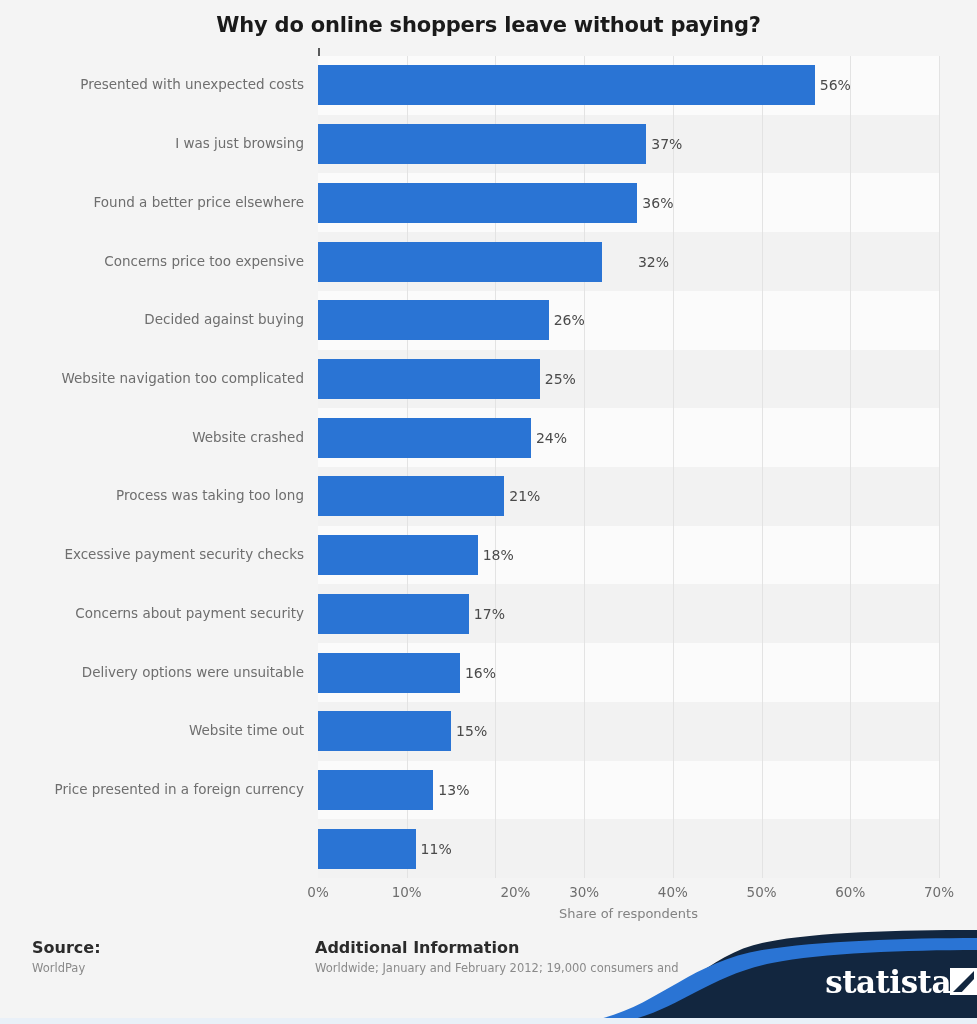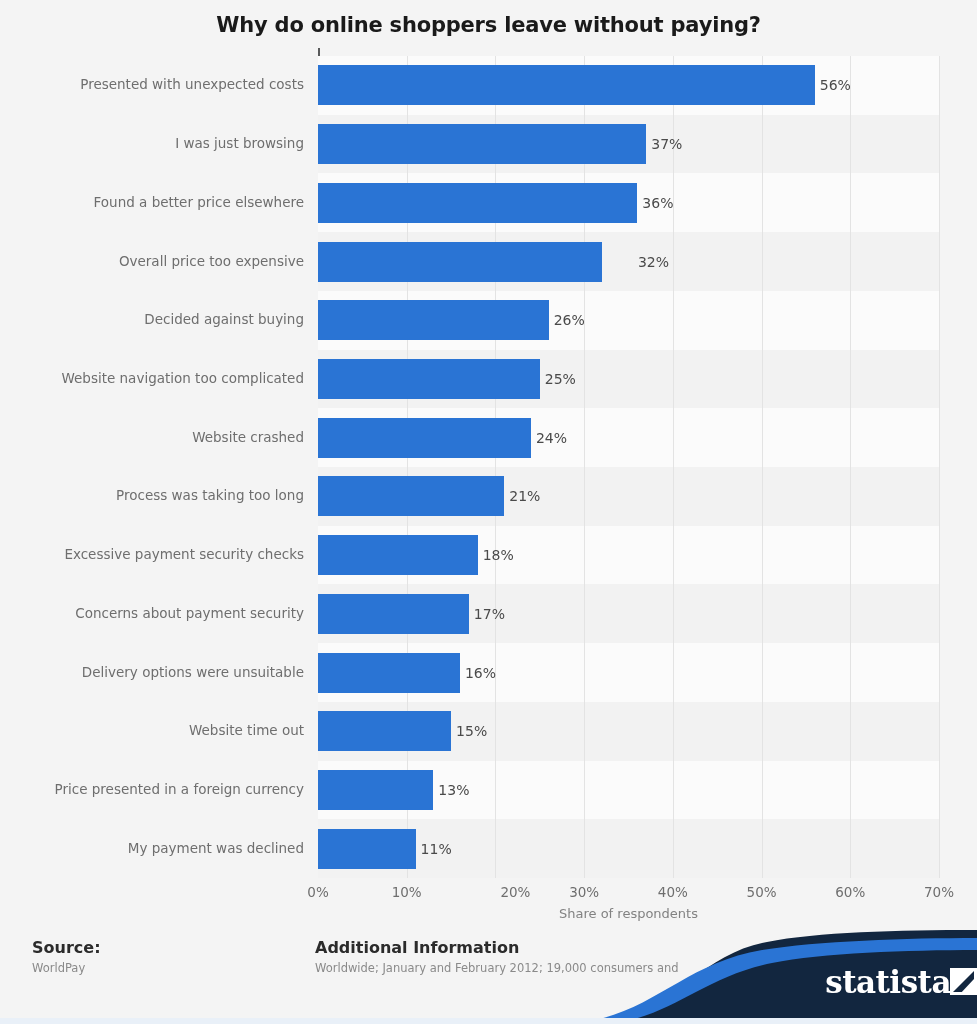--- a/index.html
+++ b/index.html
@@ -209,31 +209,30 @@
 <body>
 
 <div class="chart-title">Why do online shoppers leave without paying?</div>
 
 <div class="chart-area">
 
   <div class="cat-labels">
       <div class="cat-label" style="top: 22.3571px;">Presented with unexpected costs</div>
       <div class="cat-label" style="top: 81.0714px;">I was just browsing</div>
       <div class="cat-label" style="top: 139.786px;">Found a better price elsewhere</div>
-      <div class="cat-label" style="top: 198.5px;">Overall price too expensive</div>
+      <div class="cat-label" style="top: 198.5px;">Concerns price too expensive</div>
       <div class="cat-label" style="top: 257.214px; text-align: right;">Decided against buying</div>
       <div class="cat-label" style="top: 315.929px;">Website navigation too complicated</div>
       <div class="cat-label" style="top: 374.643px;">Website crashed</div>
       <div class="cat-label" style="top: 433.357px;">Process was taking too long</div>
       <div class="cat-label" style="top: 492.071px;">Excessive payment security checks</div>
       <div class="cat-label" style="top: 550.786px;">Concerns about payment security</div>
       <div class="cat-label" style="top: 609.5px;">Delivery options were unsuitable</div>
       <div class="cat-label" style="top: 668.214px;">Website time out</div>
       <div class="cat-label" style="top: 726.929px;">Price presented in a foreign currency</div>
-      <div class="cat-label" style="top: 785.643px;">My payment was declined</div>
     </div>
 
   <div class="plot">
     <div class="axis-y"></div>
   <div class="band odd" style="top: 0px; height: 58.7143px;"></div>
       <div class="band even" style="top: 58.7143px; height: 58.7143px;"></div>
       <div class="band odd" style="top: 117.429px; height: 58.7143px;"></div>
       <div class="band even" style="top: 176.143px; height: 58.7143px;"></div>
       <div class="band odd" style="top: 234.857px; height: 58.7143px;"></div>
       <div class="band even" style="top: 293.571px; height: 58.7143px;"></div>

